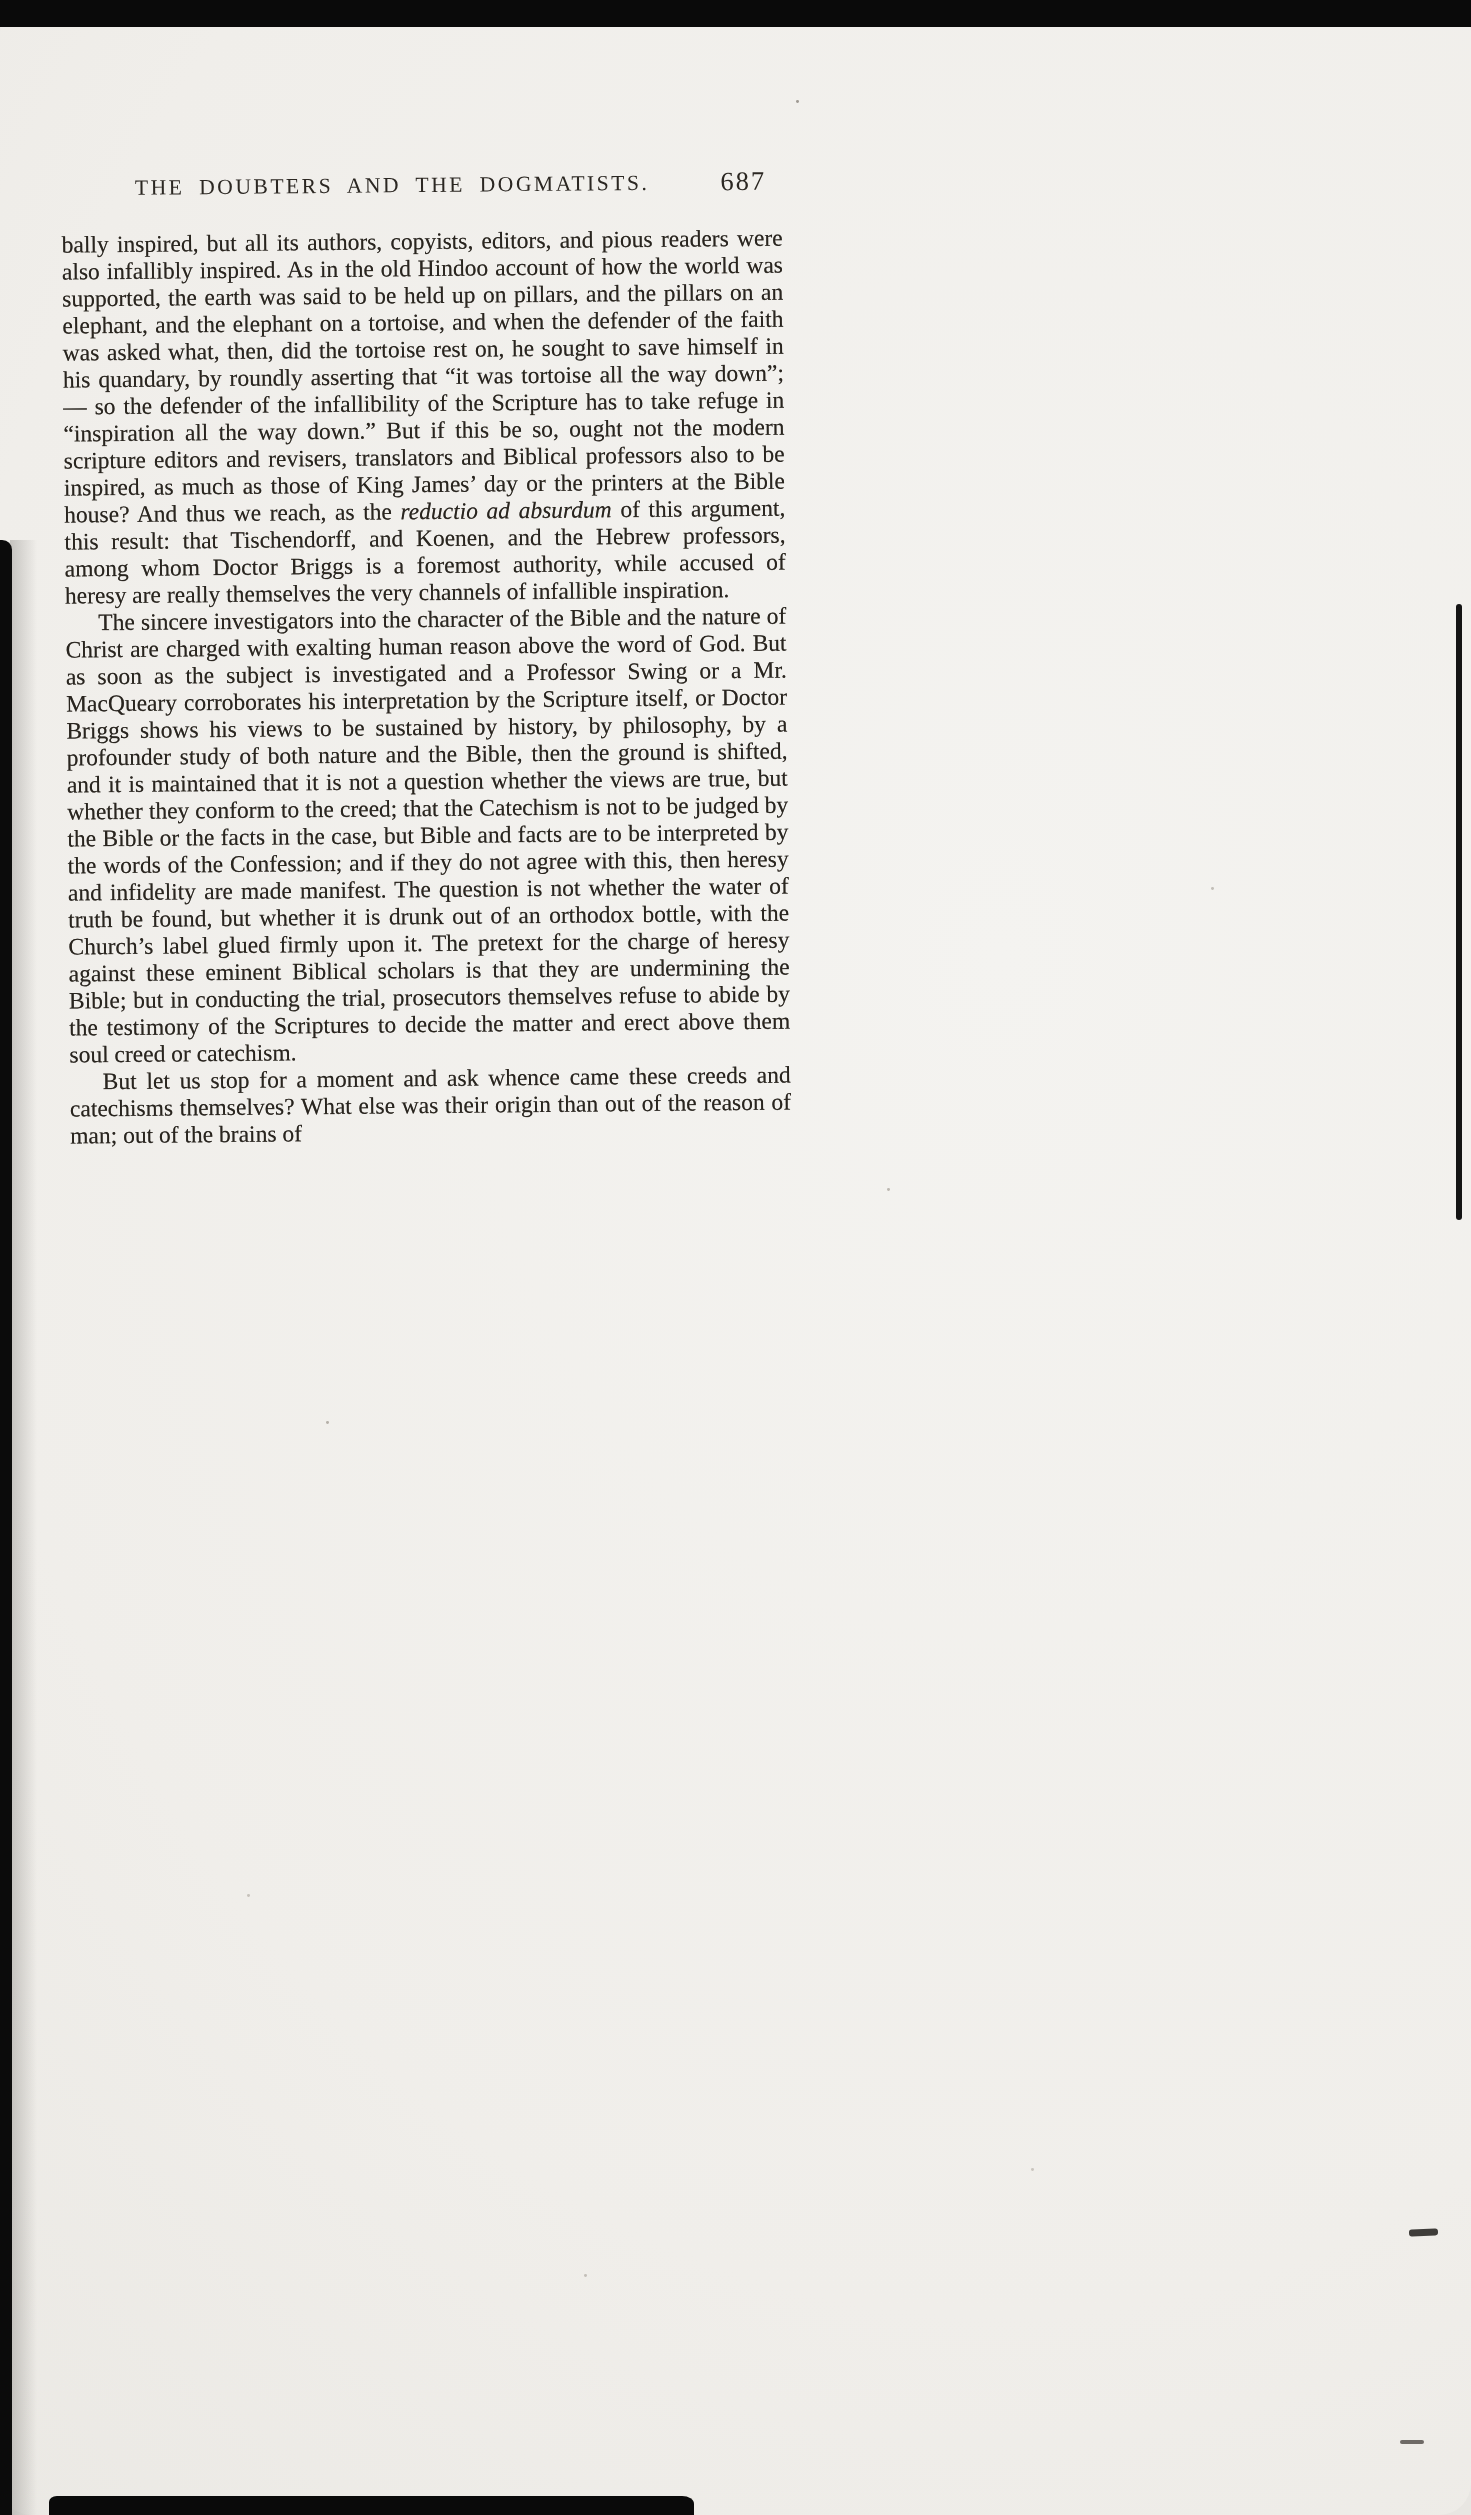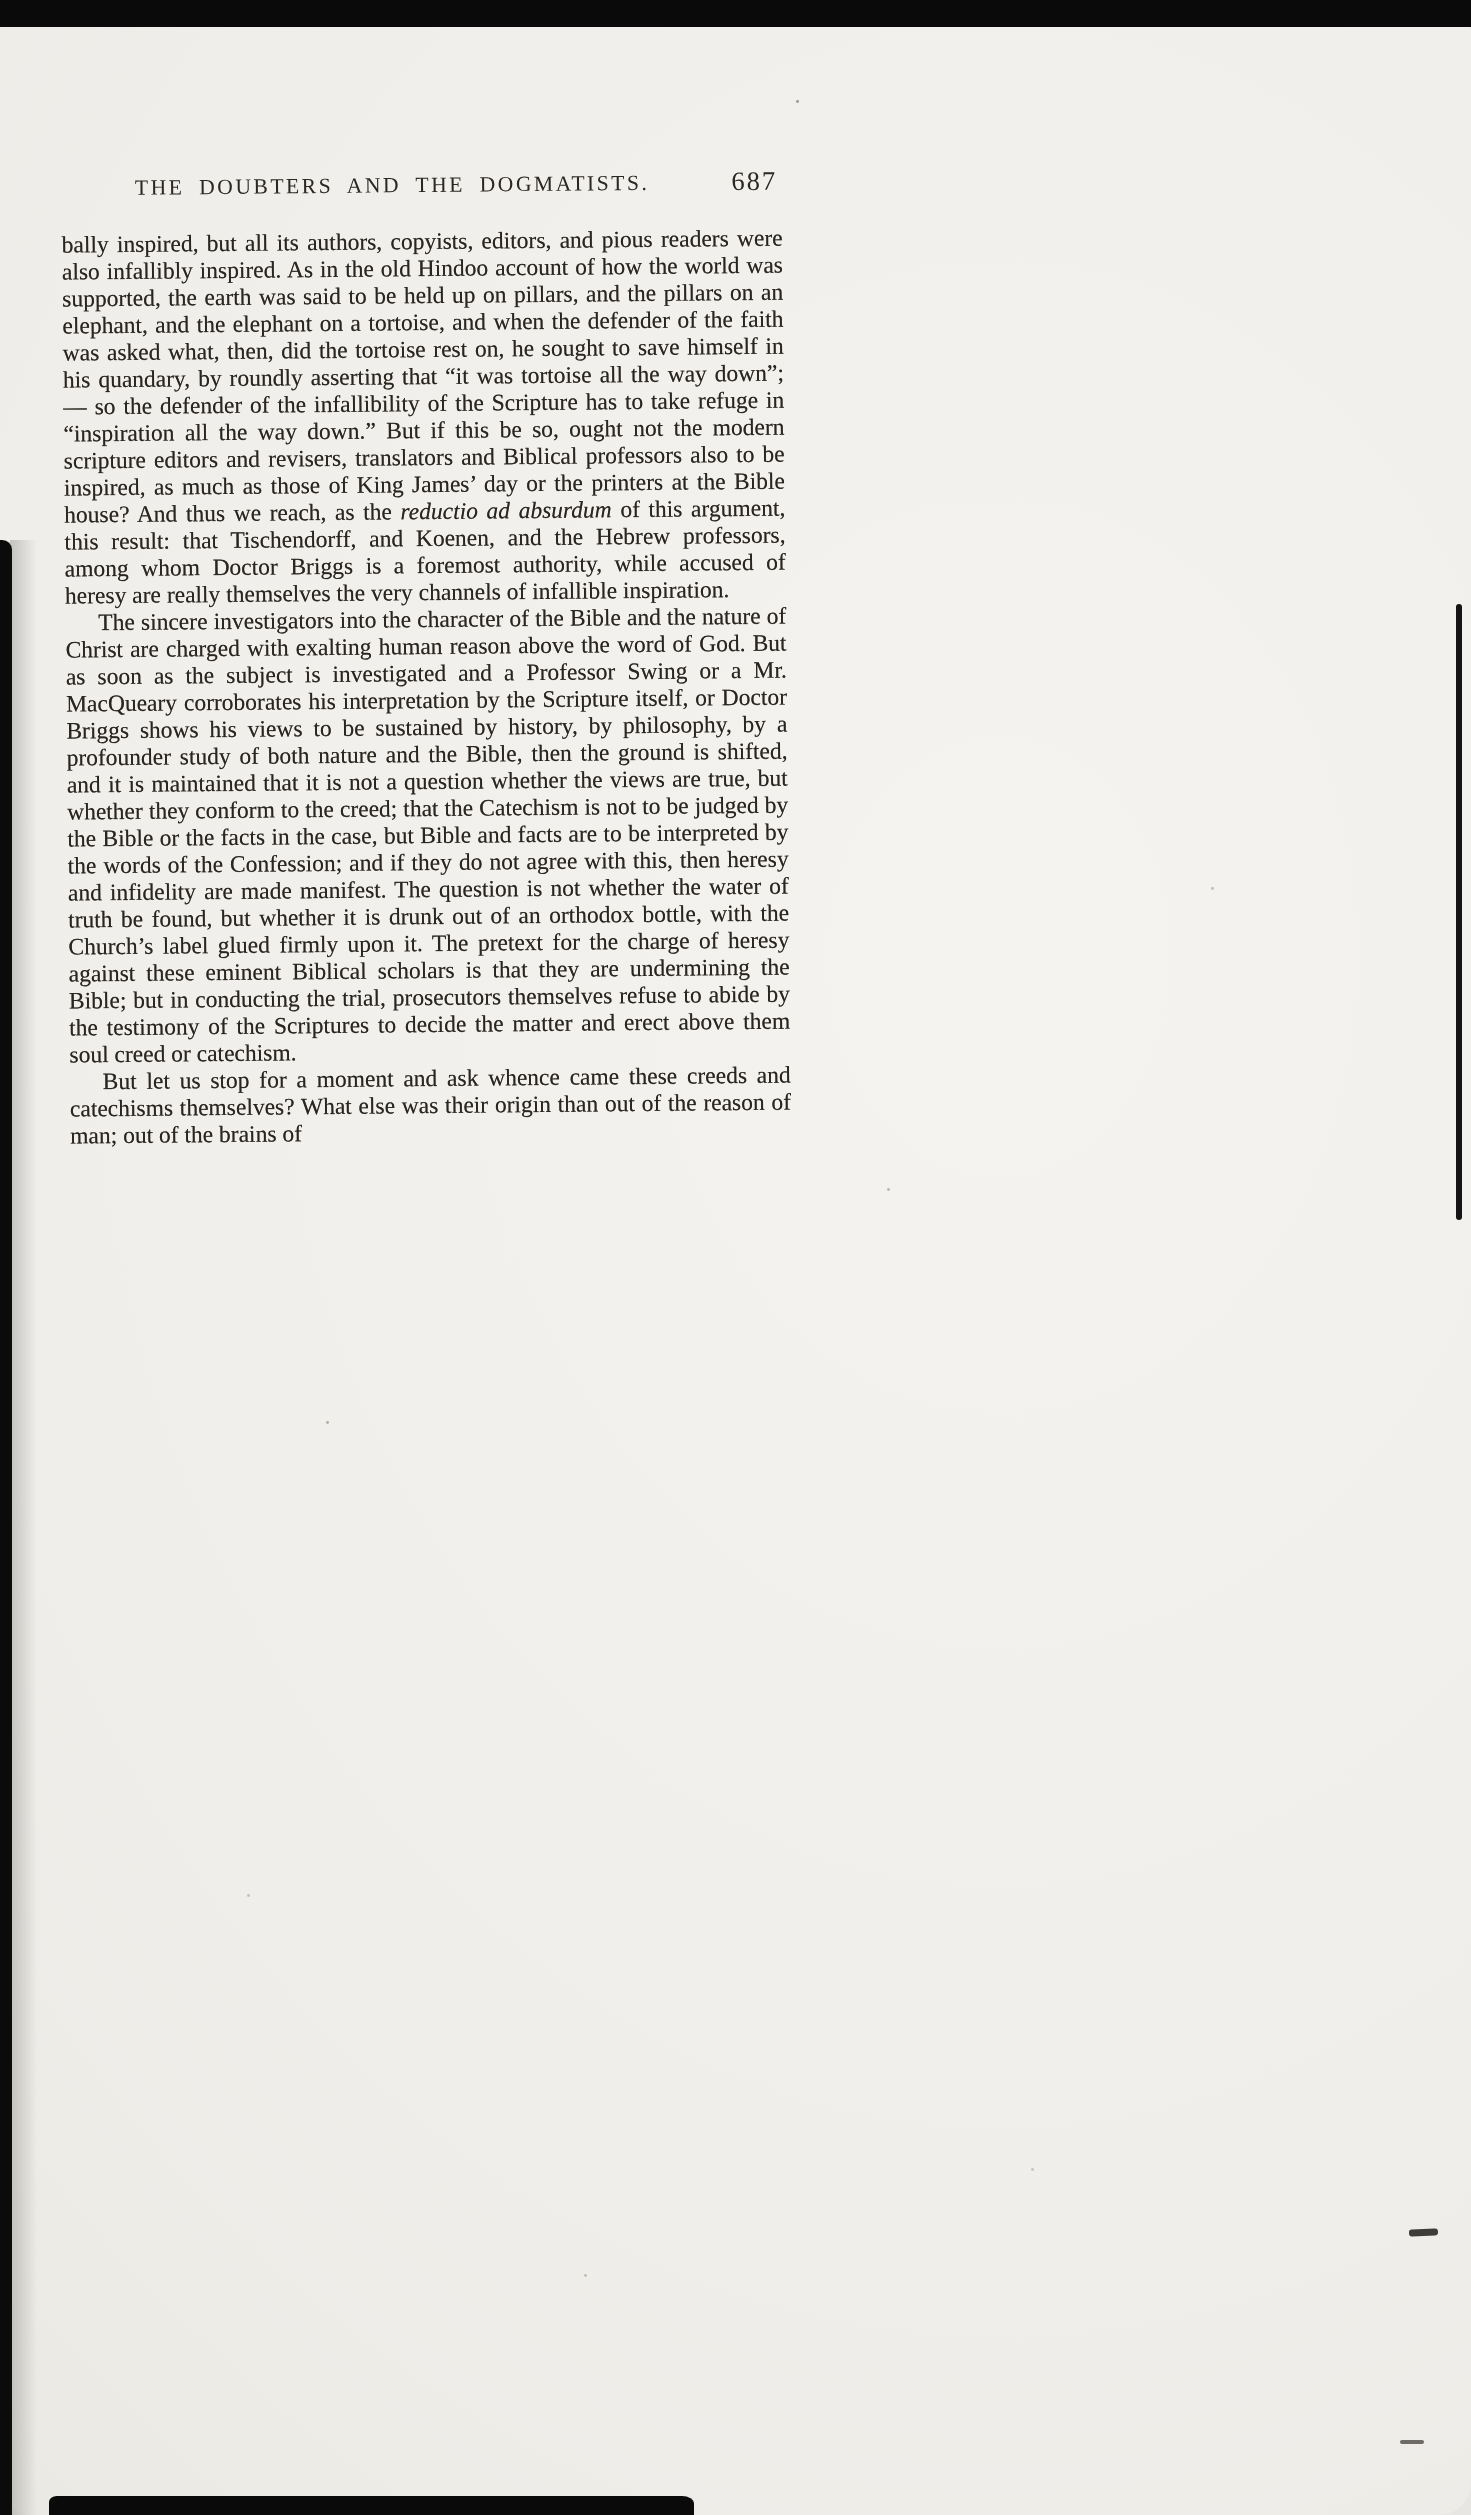--- a/index.html
+++ b/index.html
@@ -37,21 +37,21 @@
     text-align: center;
     font-size: 21.6px;
     letter-spacing: 2.5px;
     word-spacing: 6.9px;
     padding-right: 59px;
     white-space: nowrap;
     color: #2b2722;
   }
   .page-number {
     position: absolute;
-    right: 5px;
+    right: 16px;
     top: -3.9px;
     font-size: 26.5px;
     letter-spacing: 2px;
     color: #2b2722;
   }
   .body-text {
     font-size: 23.5px;
     line-height: 27px;
     text-align: justify;
     text-shadow: 0 0.2px 0.5px rgba(41, 37, 31, 0.6);

